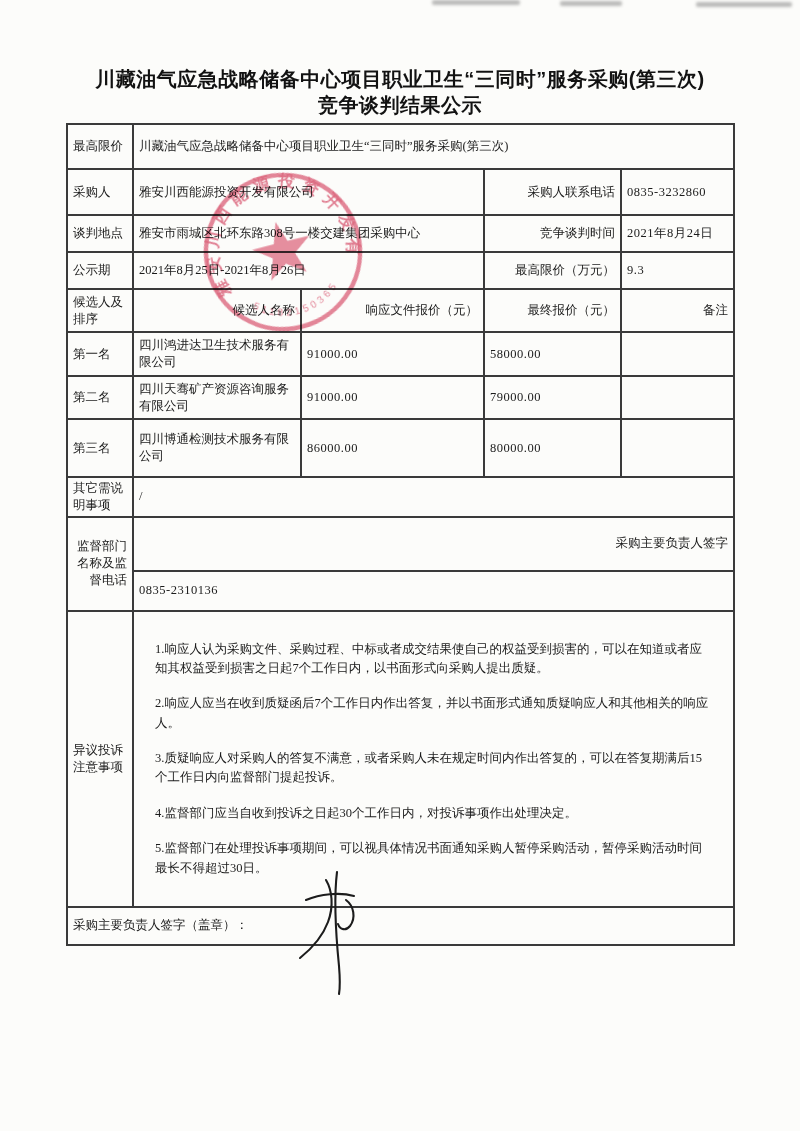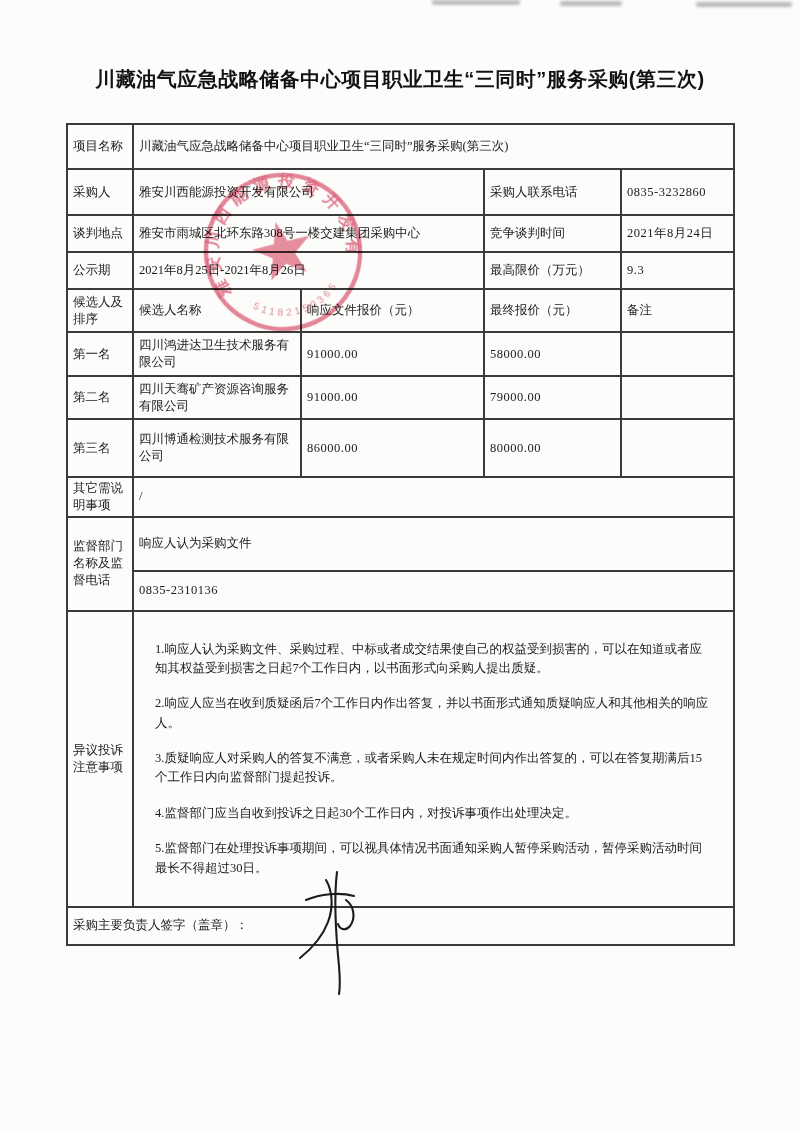--- a/index.html
+++ b/index.html
@@ -29,21 +29,21 @@
     position:absolute;left:66px;top:123px;width:667px;
     border-collapse:collapse;table-layout:fixed;
   }
   table.doc td{
     border:2px solid #3a3a3a;
     font-size:12.5px;line-height:1.35;
     padding:2px 5px;vertical-align:middle;
     word-break:break-all;
   }
   td.lbl{padding-left:4px;padding-right:2px;}
-  td.ctr{text-align:left;}
+  td.ctr{text-align:right;}
   td.num{text-align:left;letter-spacing:.5px;}
   td.notice-cell{padding:6px 10px;}
   .notice-cell p{margin:16px;line-height:1.55;}
   td.slash{font-size:16px;padding-left:8px;}
 
   
   .stamp{
     position:absolute;left:197px;top:166px;width:172px;height:172px;
     mix-blend-mode:multiply;opacity:.85;pointer-events:none;
   }
@@ -57,34 +57,35 @@
 <body>
 
 <div class="page">
 
   <div class="smudge s1"></div>
   <div class="smudge s2"></div>
   <div class="smudge s3"></div>
 
   <div class="doc-title">
     <div>川藏油气应急战略储备中心项目职业卫生“三同时”服务采购(第三次)</div>
+    <div>竞争谈判结果公示</div>
   </div>
 
   <table class="doc">
     <colgroup>
       <col style="width:66px">
         <col style="width:168px">
         <col style="width:183px">
         <col style="width:137px">
         <col style="width:113px">
     </colgroup>
 
     <tbody>
         <tr style="height:45px">
-      <td class="lbl">项目名称</td>
+      <td class="lbl">最高限价</td>
       <td colspan="4">川藏油气应急战略储备中心项目职业卫生“三同时”服务采购(第三次)</td>
     </tr>
 
     <tr style="height:46px">
       <td class="lbl">采购人</td>
       <td colspan="2">雅安川西能源投资开发有限公司</td>
       <td class="ctr">采购人联系电话</td>
       <td class="num">0835-3232860</td>
     </tr>
 
@@ -134,21 +135,21 @@
       <td class="num"></td>
     </tr>
 
     <tr style="height:38px">
       <td class="lbl">其它需说明事项</td>
       <td colspan="4" class="slash">/</td>
     </tr>
 
     <tr style="height:54px">
       <td class="lbl ctr" rowspan="2">监督部门名称及监督电话</td>
-      <td colspan="4" class="ctr">响应人认为采购文件</td>
+      <td colspan="4" class="ctr">采购主要负责人签字</td>
     </tr>
     <tr style="height:40px">
       <td colspan="4" class="ctr num">0835-2310136</td>
     </tr>
 
     <tr style="height:296px">
       <td class="lbl">异议投诉注意事项</td>
       <td colspan="4" class="notice-cell">
         <p>1.响应人认为采购文件、采购过程、中标或者成交结果使自己的权益受到损害的，可以在知道或者应知其权益受到损害之日起7个工作日内，以书面形式向采购人提出质疑。</p>
         <p>2.响应人应当在收到质疑函后7个工作日内作出答复，并以书面形式通知质疑响应人和其他相关的响应人。</p>

